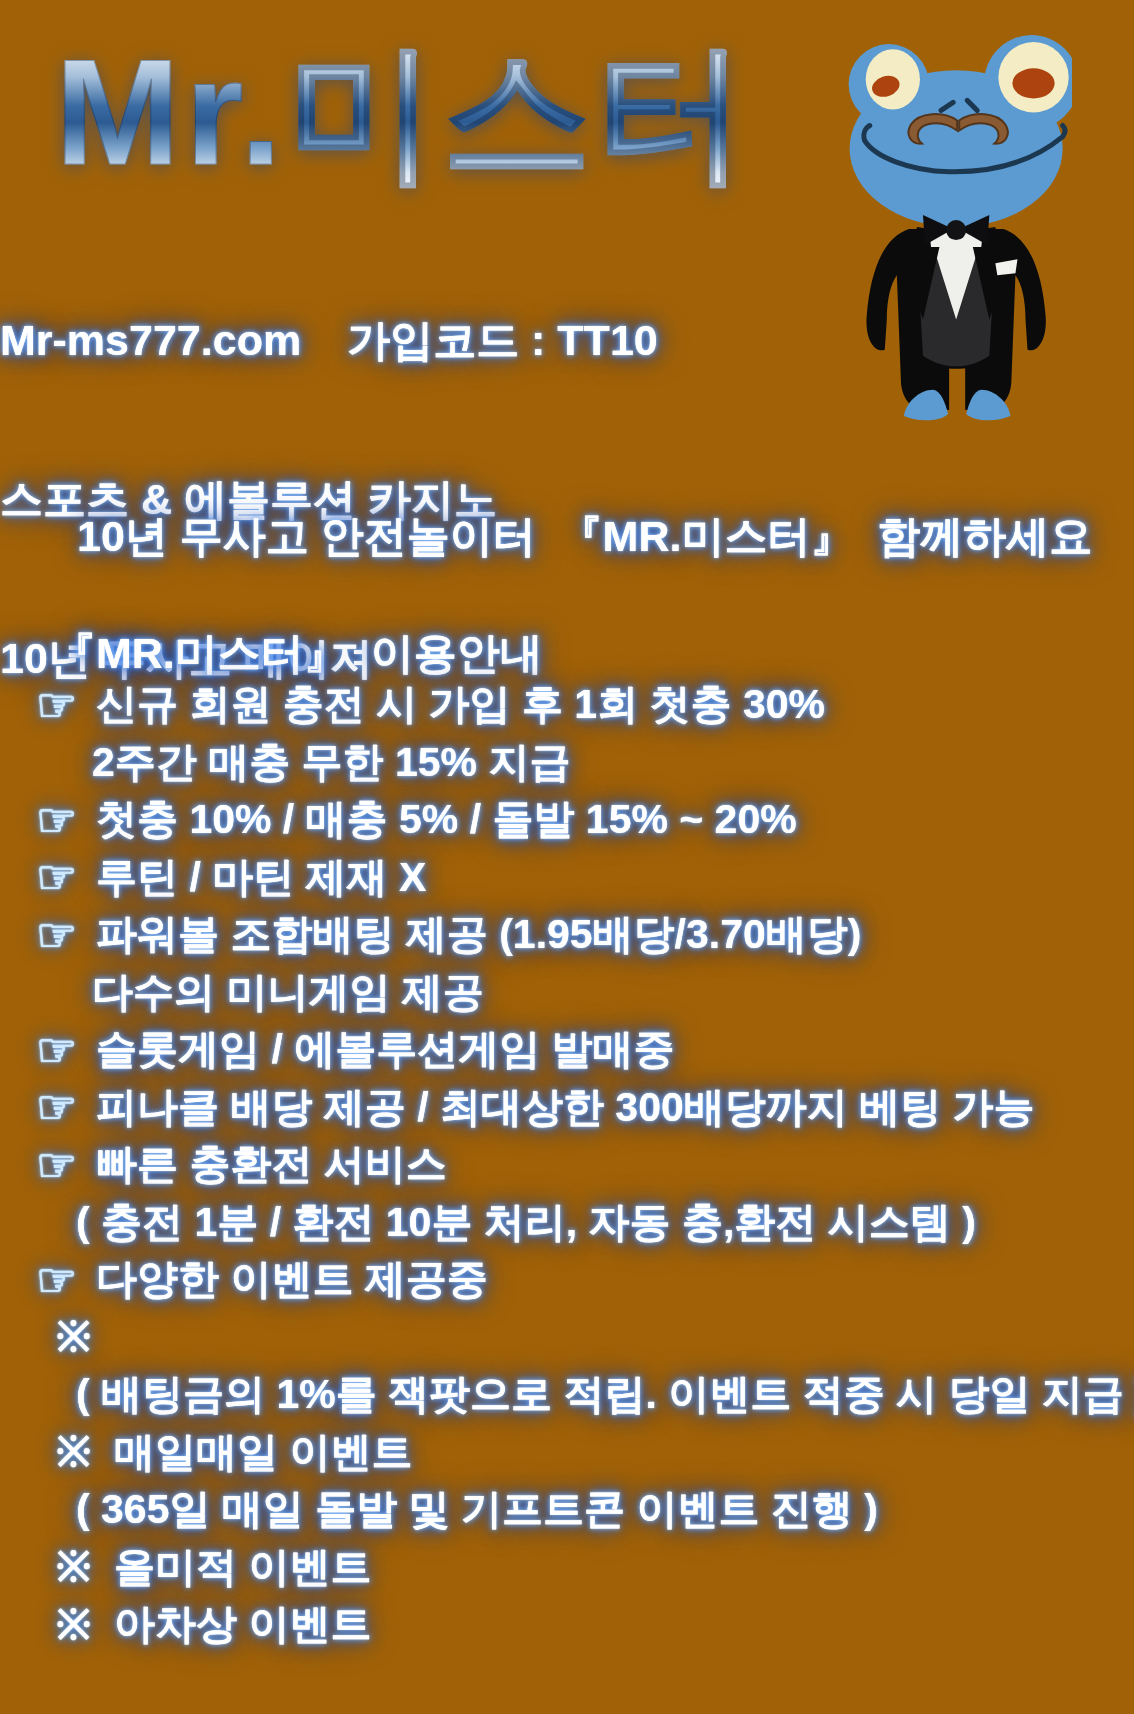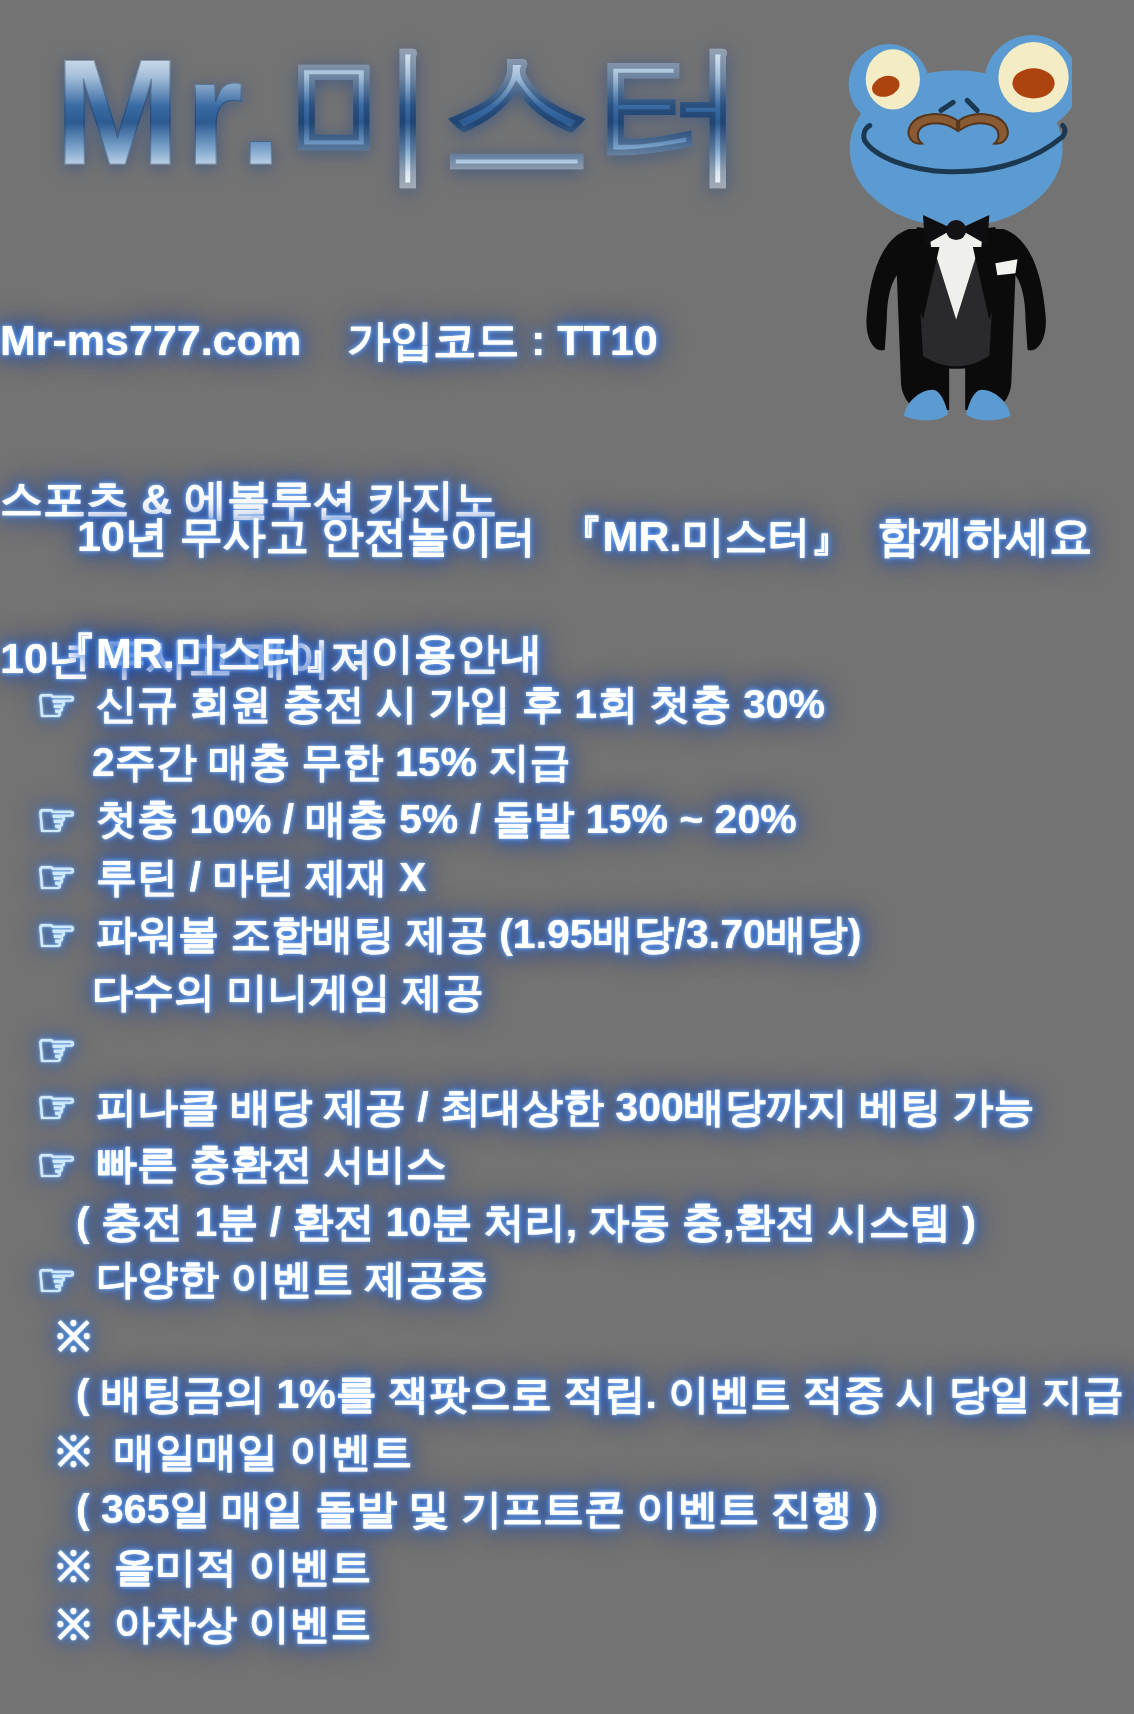--- a/index.html
+++ b/index.html
@@ -1,17 +1,17 @@
 <!DOCTYPE html>
 <html><head>
 <meta charset="utf-8">
 <style>
   html,body{margin:0;padding:0;background:#000;}
   .poster{
-    position:relative;width:1134px;height:1714px;background:#737373;overflow:hidden;
+    position:relative;width:1134px;height:1714px;background:#a16207;overflow:hidden;
     font-family:"Liberation Sans",sans-serif;font-weight:bold;
   }
   
   .title{
     position:absolute;left:55px;top:30px;
     font-size:150px;line-height:1.1;letter-spacing:5px;white-space:pre;
     background:linear-gradient(180deg,#ffffff 0%,#e4edf6 10%,#a6c0da 28%,#3a6ba3 46%,#2c5b92 56%,#7ea5cc 72%,#d9e6f2 86%,#ffffff 100%);
     -webkit-background-clip:text;background-clip:text;color:transparent;
     -webkit-text-stroke:1px rgba(12,28,56,.35);
     filter:drop-shadow(0 3px 9px rgba(28,70,140,.55));
@@ -95,21 +95,21 @@
 
   <div class="intro glow">10년 무사고 안전놀이터  『MR.미스터』  함께하세요</div>
   <div class="heading glow">『MR.미스터』  이용안내</div>
   <div class="list" id="list">
       <div class="row f"><span class="mk">☞</span><span class="txt glow">신규 회원 충전 시 가입 후 1회 첫충 30%</span></div>
       <div class="row i1"><span class="txt glow">2주간 매충 무한 15% 지급</span></div>
       <div class="row f"><span class="mk">☞</span><span class="txt glow">첫충 10% / 매충 5% / 돌발 15% ~ 20%</span></div>
       <div class="row f"><span class="mk">☞</span><span class="txt glow">루틴 / 마틴 제재 X</span></div>
       <div class="row f"><span class="mk">☞</span><span class="txt glow">파워볼 조합배팅 제공 (1.95배당/3.70배당)</span></div>
       <div class="row i1"><span class="txt glow">다수의 미니게임 제공</span></div>
-      <div class="row f"><span class="mk">☞</span></div>
+      <div class="row f"><span class="mk">☞</span><span class="txt glow">슬롯게임 / 에볼루션게임 발매중</span></div>
       <div class="row f"><span class="mk">☞</span><span class="txt glow">피나클 배당 제공 / 최대상한 300배당까지 베팅 가능</span></div>
       <div class="row f"><span class="mk">☞</span><span class="txt glow">빠른 충환전 서비스</span></div>
       <div class="row i2"><span class="txt glow">( 충전 1분 / 환전 10분 처리, 자동 충,환전 시스템 )</span></div>
       <div class="row f"><span class="mk">☞</span><span class="txt glow">다양한 이벤트 제공중</span></div>
       <div class="row r"><span class="mk">※</span></div>
       <div class="row i2"><span class="txt glow">( 배팅금의 1%를 잭팟으로 적립. 이벤트 적중 시 당일 지급 )</span></div>
       <div class="row r"><span class="mk">※</span><span class="txt glow">매일매일 이벤트</span></div>
       <div class="row i2"><span class="txt glow">( 365일 매일 돌발 및 기프트콘 이벤트 진행 )</span></div>
       <div class="row r"><span class="mk">※</span><span class="txt glow">올미적 이벤트</span></div>
       <div class="row r"><span class="mk">※</span><span class="txt glow">아차상 이벤트</span></div>

